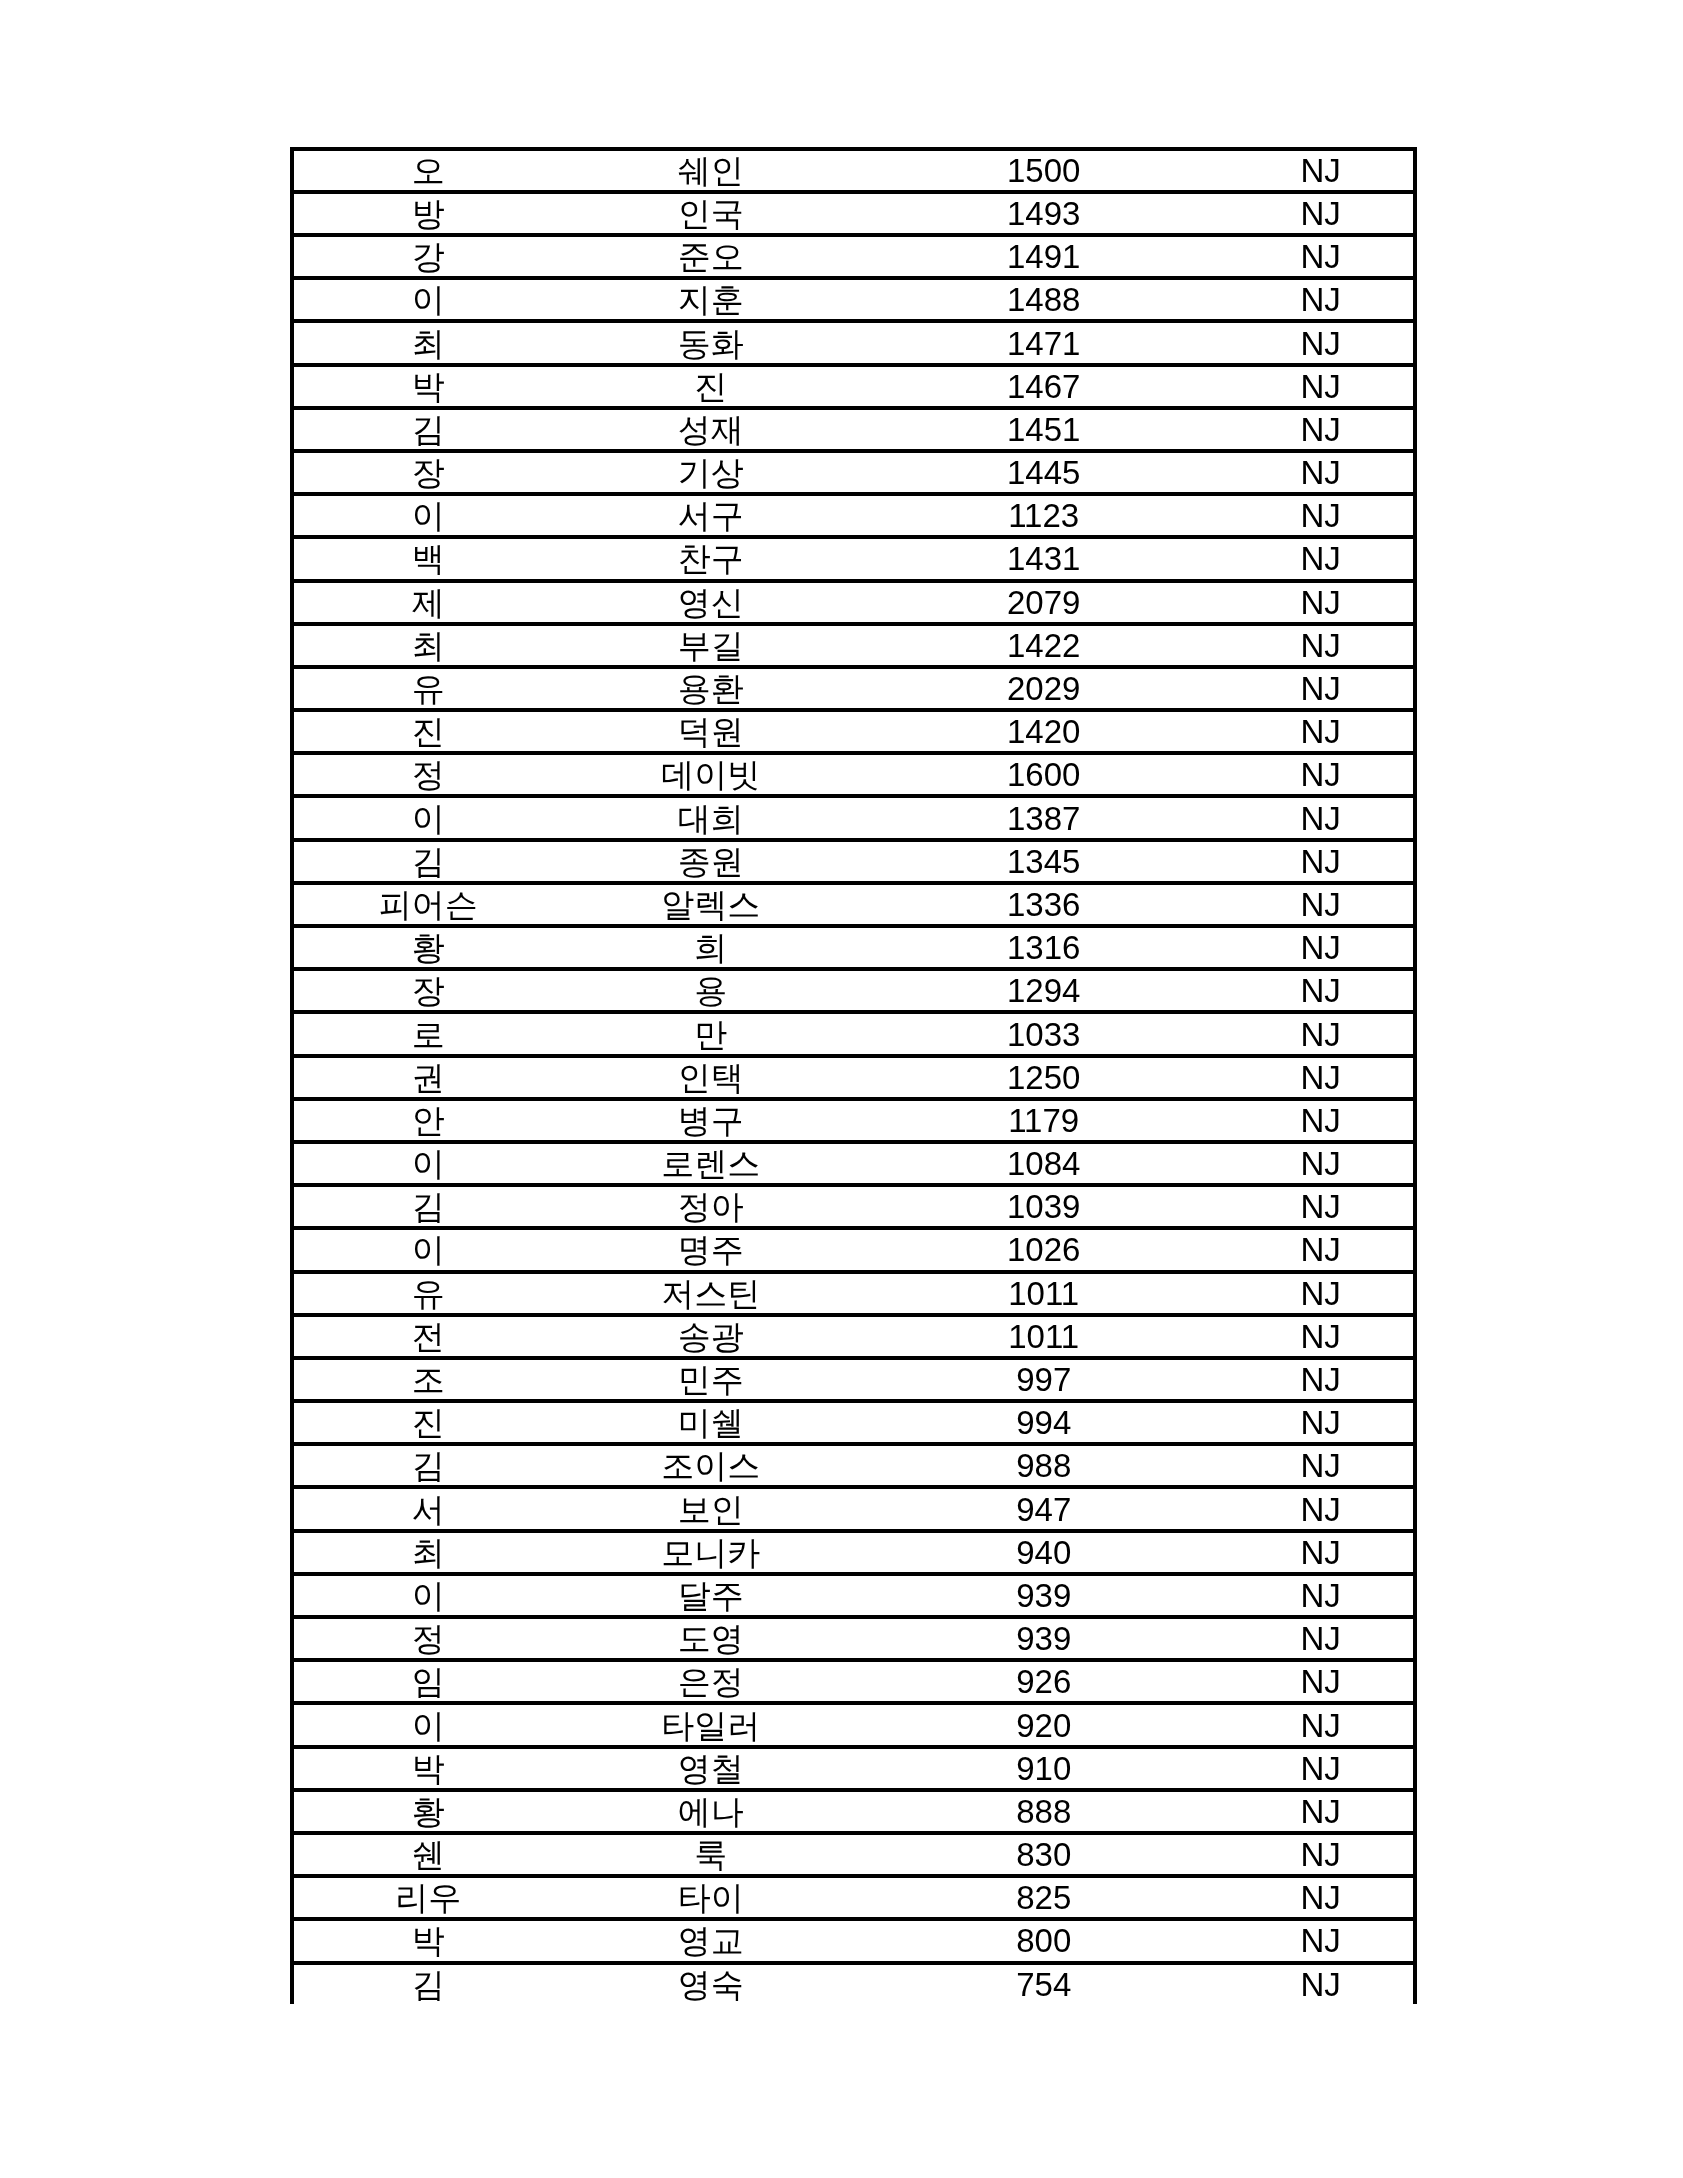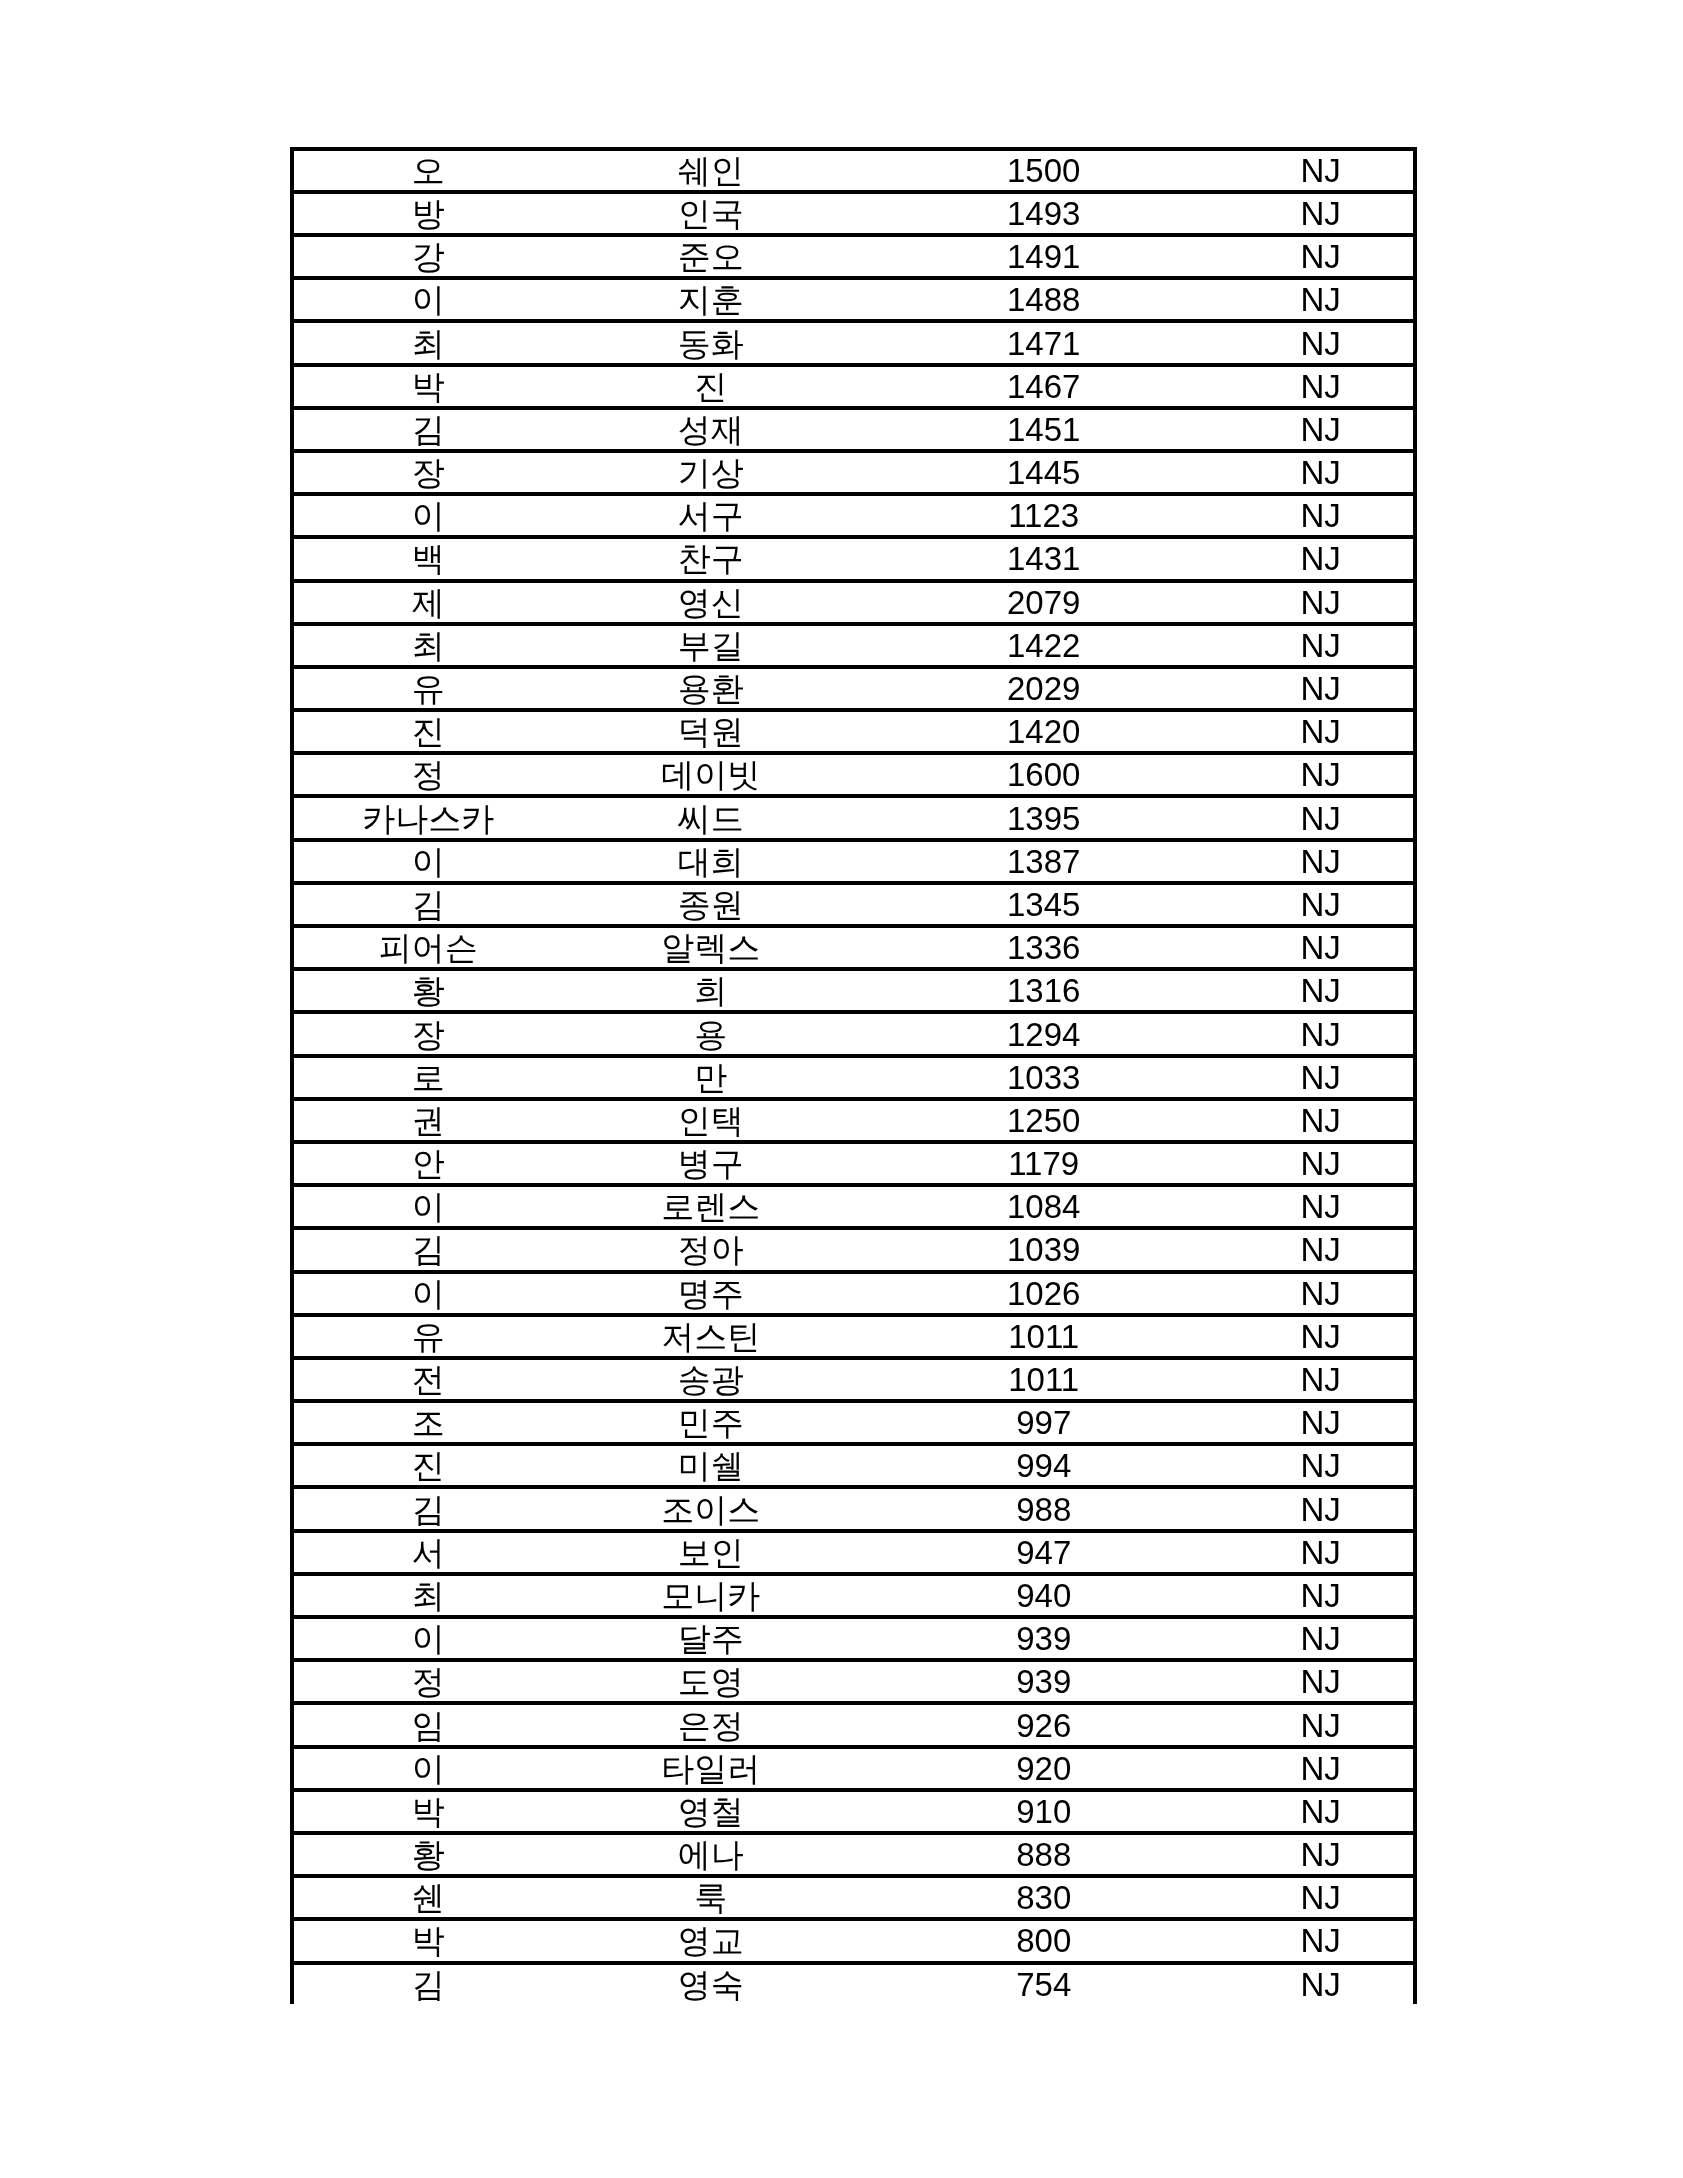--- a/index.html
+++ b/index.html
@@ -158,26 +158,20 @@
             <td>1420</td>
             <td>NJ</td>
           </tr>
           <tr>
             <td>정</td>
             <td>데이빗</td>
             <td>1600</td>
             <td>NJ</td>
           </tr>
           <tr>
-            <td>카나스카</td>
-            <td>씨드</td>
-            <td>1395</td>
-            <td>NJ</td>
-          </tr>
-          <tr>
             <td>이</td>
             <td>대희</td>
             <td>1387</td>
             <td>NJ</td>
           </tr>
           <tr>
             <td>김</td>
             <td>종원</td>
             <td>1345</td>
             <td>NJ</td>
@@ -311,20 +305,26 @@
           <tr>
             <td>황</td>
             <td>에나</td>
             <td>888</td>
             <td>NJ</td>
           </tr>
           <tr>
             <td>쉔</td>
             <td>룩</td>
             <td>830</td>
+            <td>NJ</td>
+          </tr>
+          <tr>
+            <td>리우</td>
+            <td>타이</td>
+            <td>825</td>
             <td>NJ</td>
           </tr>
           <tr>
             <td>박</td>
             <td>영교</td>
             <td>800</td>
             <td>NJ</td>
           </tr>
           <tr>
             <td>김</td>

